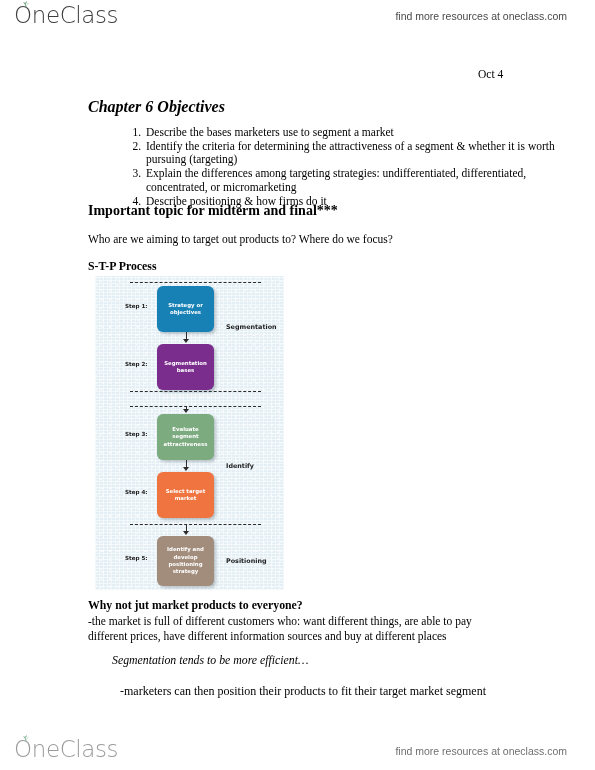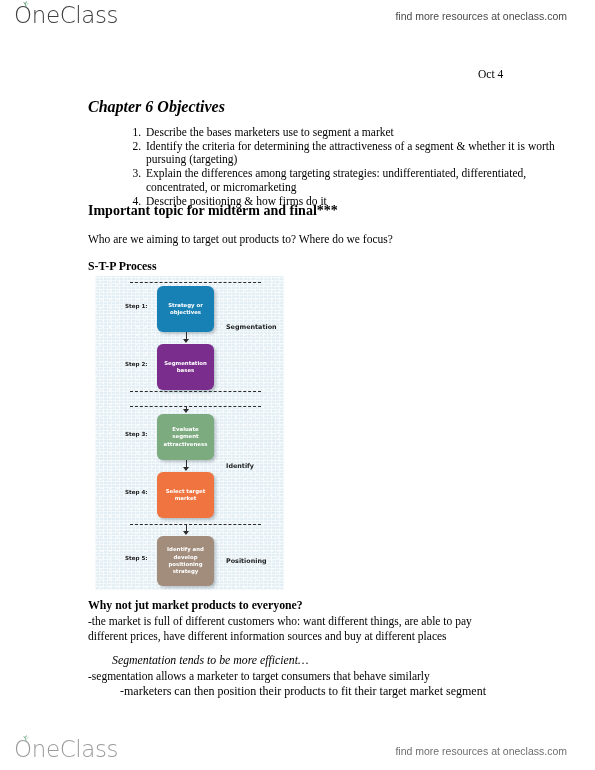--- a/index.html
+++ b/index.html
@@ -343,21 +343,20 @@
 
     <div class="phase-label" style="top:47px;">Segmentation</div>
     <div class="phase-label" style="top:186px;">Identify</div>
     <div class="phase-label" style="top:281px;">Positioning</div>
   </div>
 
   <div class="why-head">Why not jut market products to everyone?</div>
   <div class="why-body">-the market is full of different customers who: want different things, are able to pay different prices, have different information sources and buy at different places</div>
 
   <div class="seg-head">Segmentation tends to be more efficient…</div>
-  <div class="seg-line1">-segmentation allows a marketer to target consumers that behave similarly</div>
   <div class="seg-line2">-marketers can then position their products to fit their target market segment</div>
 
   <div class="brand brand-foot">
     <span class="brand-logo-wrap">
       <svg class="sprout" viewBox="0 0 10 8">
         <path d="M5 8 C5 5, 4 3, 2 1 C4 1.6, 5 3.2, 5 5 Z" fill="#5fa27a"></path>
         <path d="M5 8 C5 5.4, 6 3.4, 8 1.6 C6.4 2.6, 5.4 4.2, 5 6 Z" fill="#6cb188"></path>
         <path d="M4.2 2.4 C4.6 1.2, 5.2 0.6, 6 0 C5.6 1, 5.2 1.8, 5 2.8 Z" fill="#4f9169"></path>
       </svg>
       <span class="brand-text">OneClass</span>

